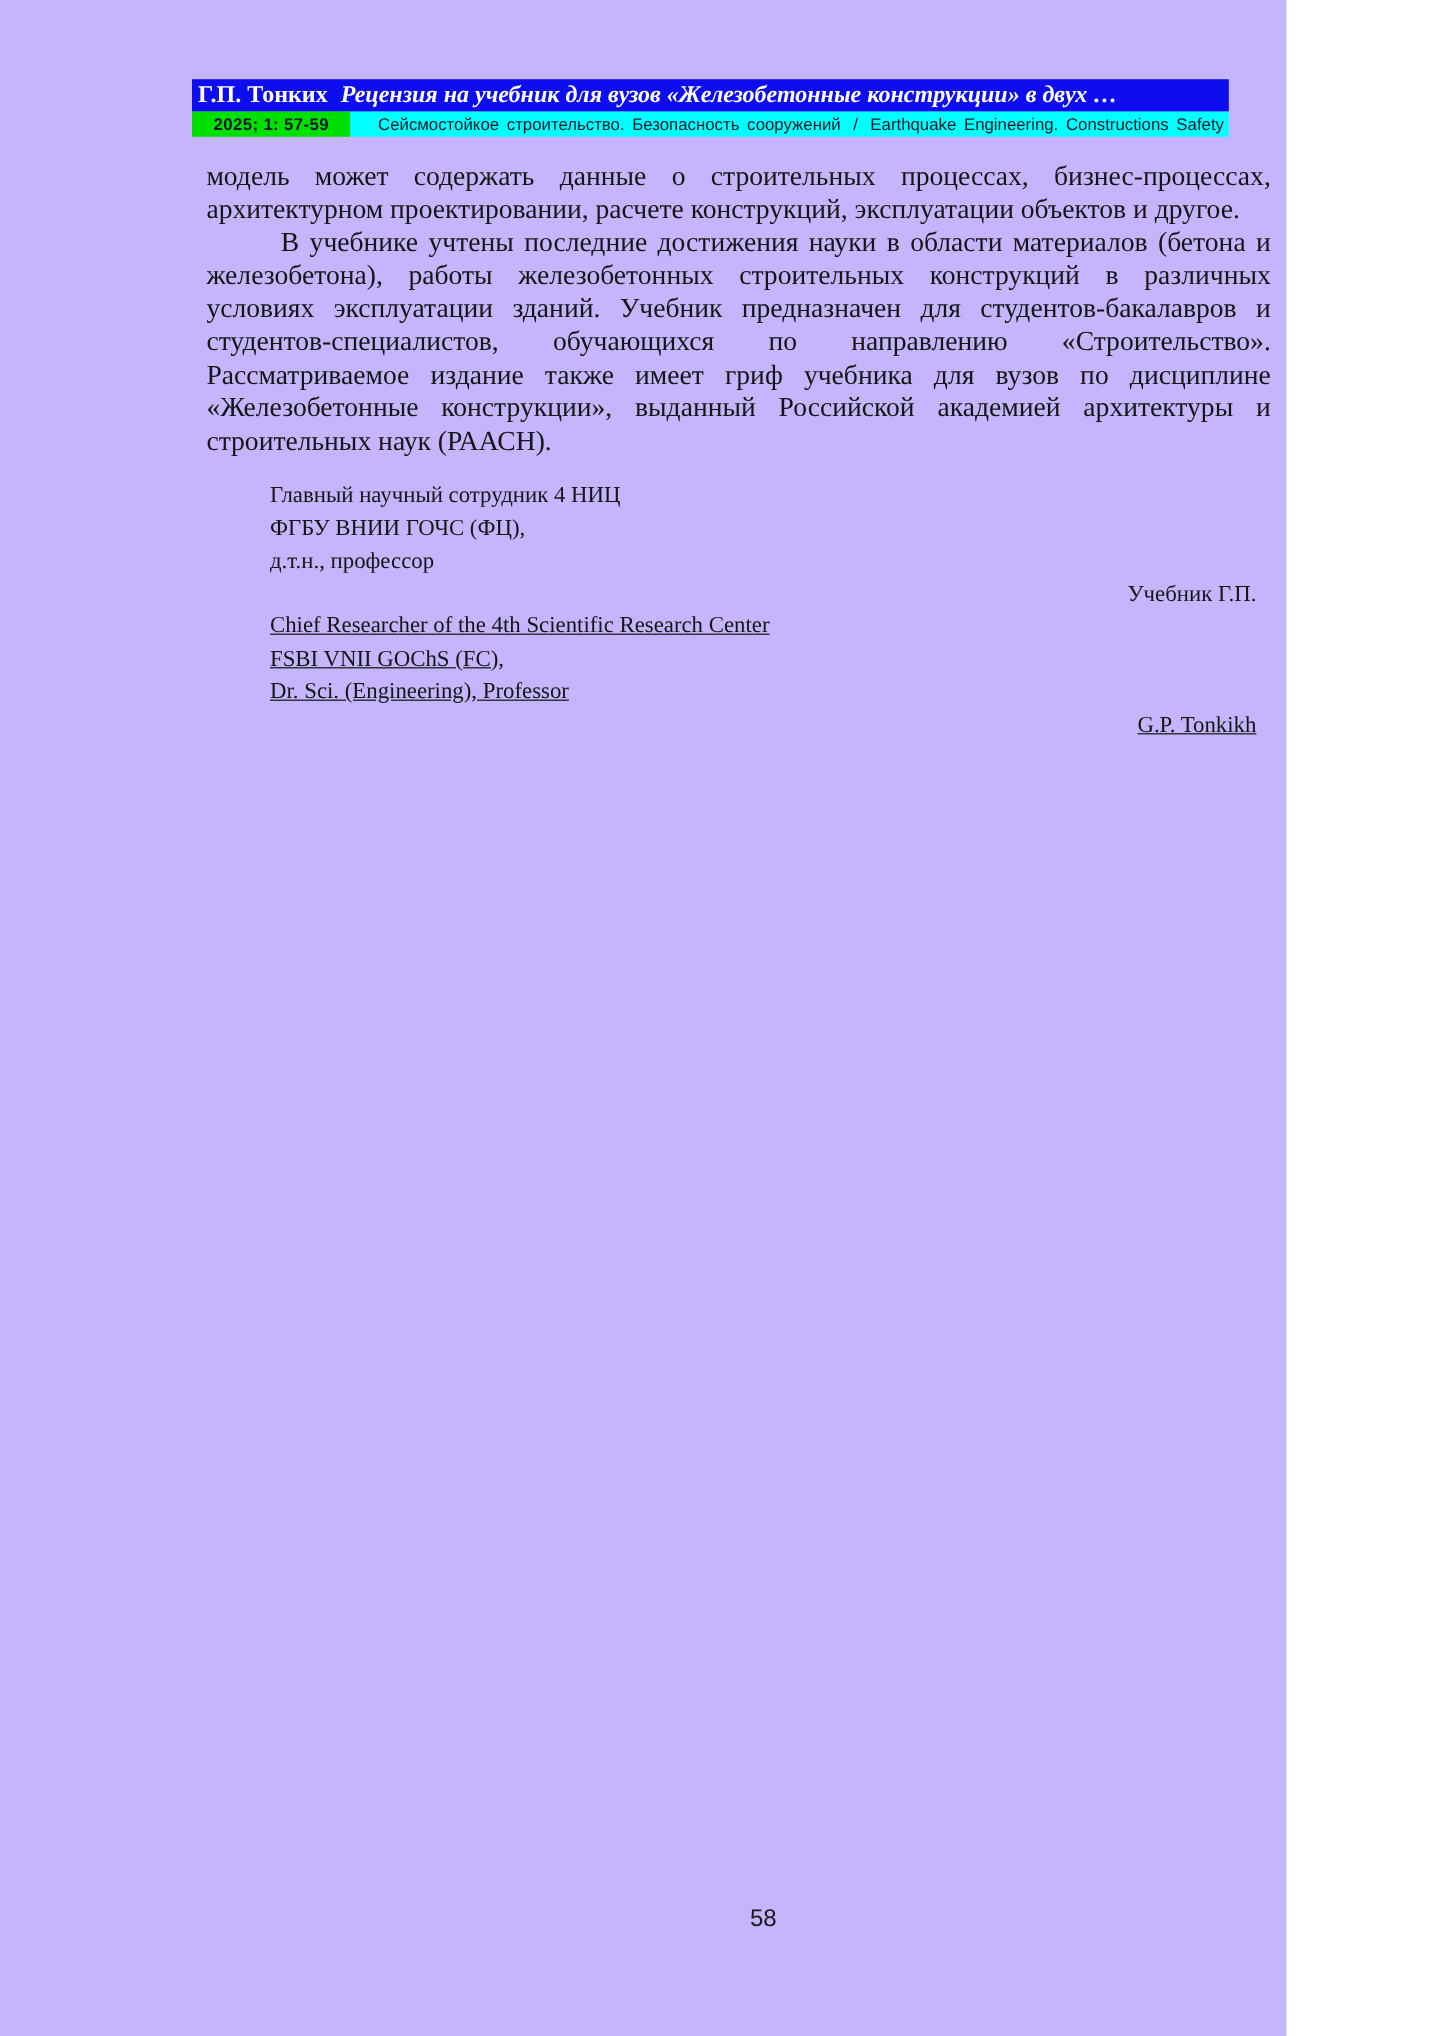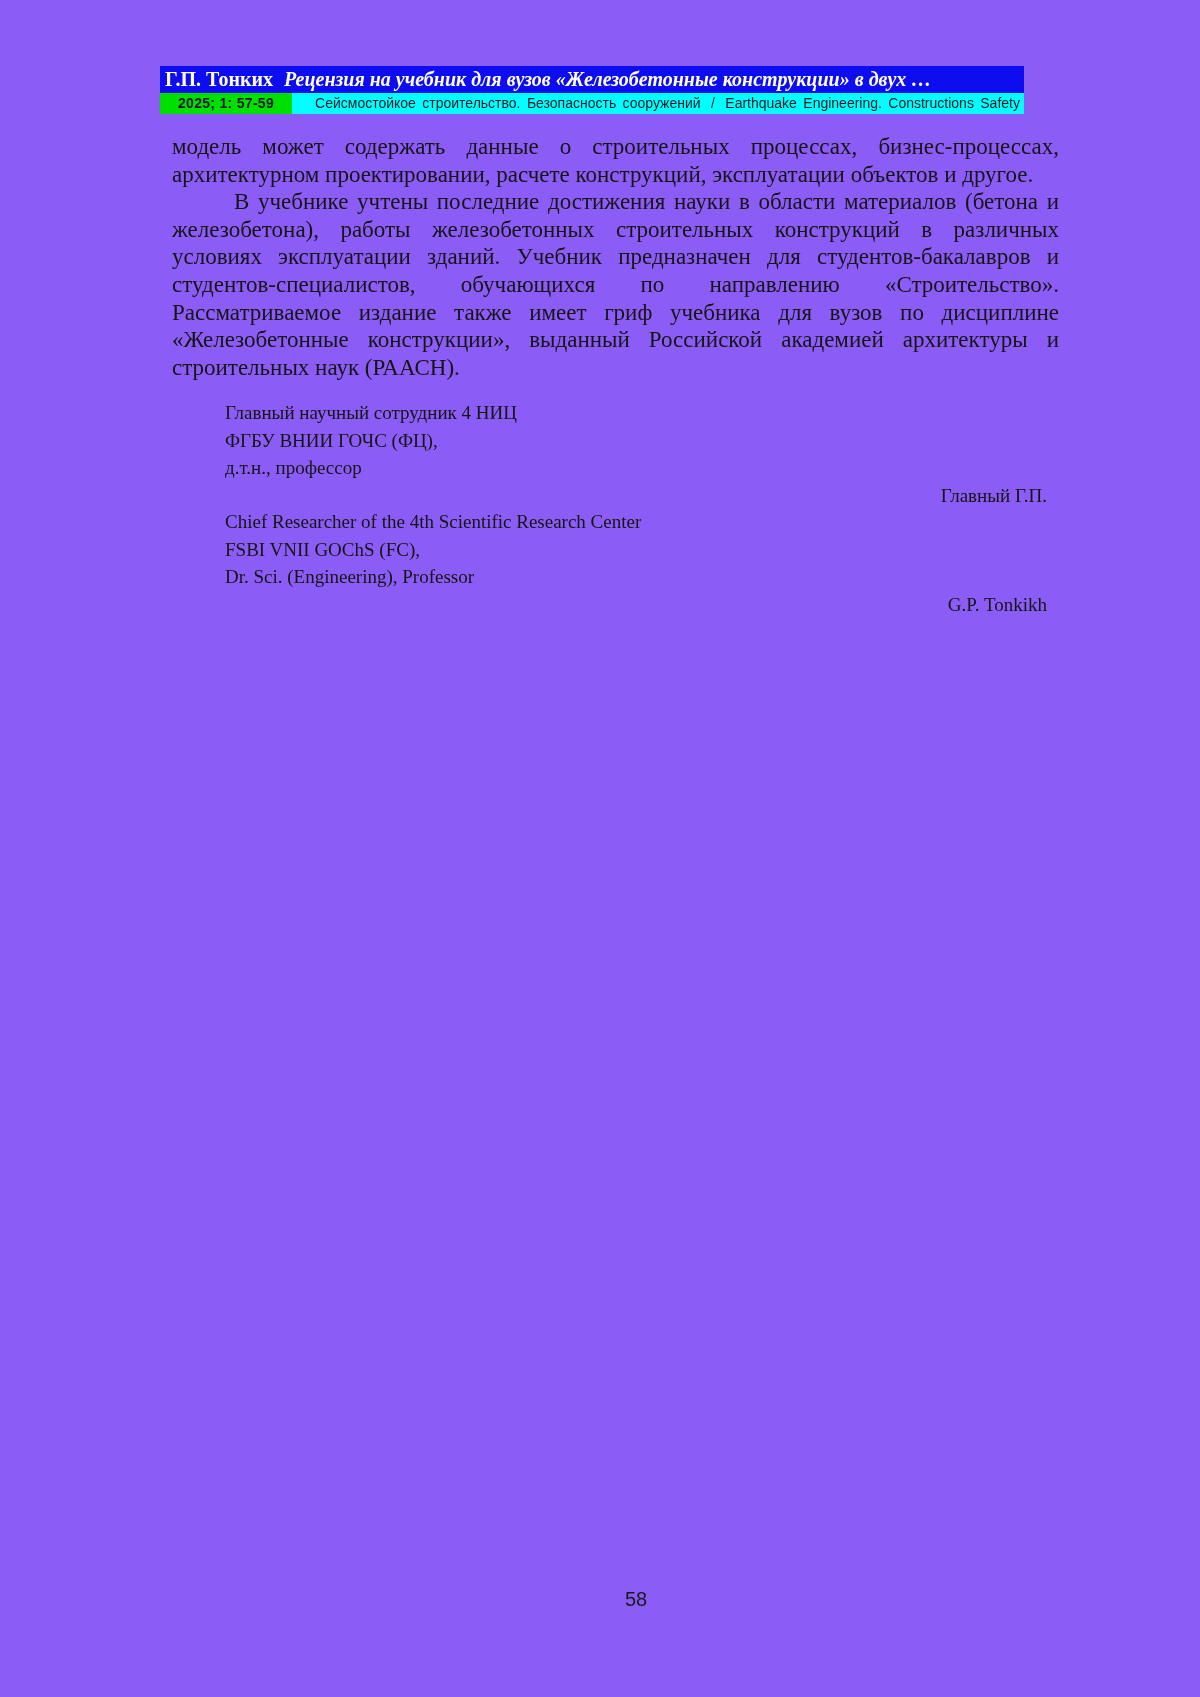--- a/index.html
+++ b/index.html
@@ -1,20 +1,20 @@
 <!DOCTYPE html>
 <html><head>
 <meta charset="utf-8">
 <style>
   html, body { margin: 0; padding: 0; background: #ffffff; }
   .page {
     position: relative;
-    width: 1200px;
+    width: 1072px;
     height: 1697px;
-    background: #8b5cf6;
+    background: #c4b5fd;
     font-family: "Liberation Serif", serif;
     color: #151515;
     overflow: hidden;
   }
 
   
   .hdr {
     position: absolute;
     left: 160px;
     top: 66px;
@@ -73,21 +73,21 @@
 
   
   .sig {
     position: absolute;
     left: 160px;
     width: 887px;
     font-size: 19px;
     line-height: 27.6px;
   }
   .sig-ru { top: 399px; }
-  .sig-en { top: 508px; }
+  .sig-en { top: 508px; text-decoration: underline; }
   .sig .line { padding-left: 65px; }
   .sig .row {
     display: flex;
     justify-content: space-between;
     flex-direction: column;
   }
   .sig .row .left { padding-left: 65px; }
   .sig .row .right { text-align: right; }
 
   
@@ -123,21 +123,21 @@
   <div class="body-text">
     <p>модель может содержать данные о строительных процессах, бизнес-процессах, архитектурном проектировании, расчете конструкций, эксплуатации объектов и другое.</p>
     <p class="indented">В учебнике учтены последние достижения науки в области материалов (бетона и железобетона), работы железобетонных строительных конструкций в различных условиях эксплуатации зданий. Учебник предназначен для студентов-бакалавров и студентов-специалистов, обучающихся по направлению «Строительство». Рассматриваемое издание также имеет гриф учебника для вузов по дисциплине «Железобетонные конструкции», выданный Российской академией архитектуры и строительных наук (РААСН).</p>
   </div>
 
   <div class="sig sig-ru">
     <div class="line">Главный научный сотрудник 4 НИЦ</div>
     <div class="line">ФГБУ ВНИИ ГОЧС (ФЦ),</div>
     <div class="row">
       <span class="left">д.т.н., профессор</span>
-      <span class="right">Главный Г.П.</span>
+      <span class="right">Учебник Г.П.</span>
     </div>
   </div>
 
   <div class="sig sig-en">
     <div class="line">Chief Researcher of the 4th Scientific Research Center</div>
     <div class="line">FSBI VNII GOChS (FC),</div>
     <div class="row">
       <span class="left">Dr. Sci. (Engineering), Professor</span>
       <span class="right">G.P. Tonkikh</span>
     </div>

